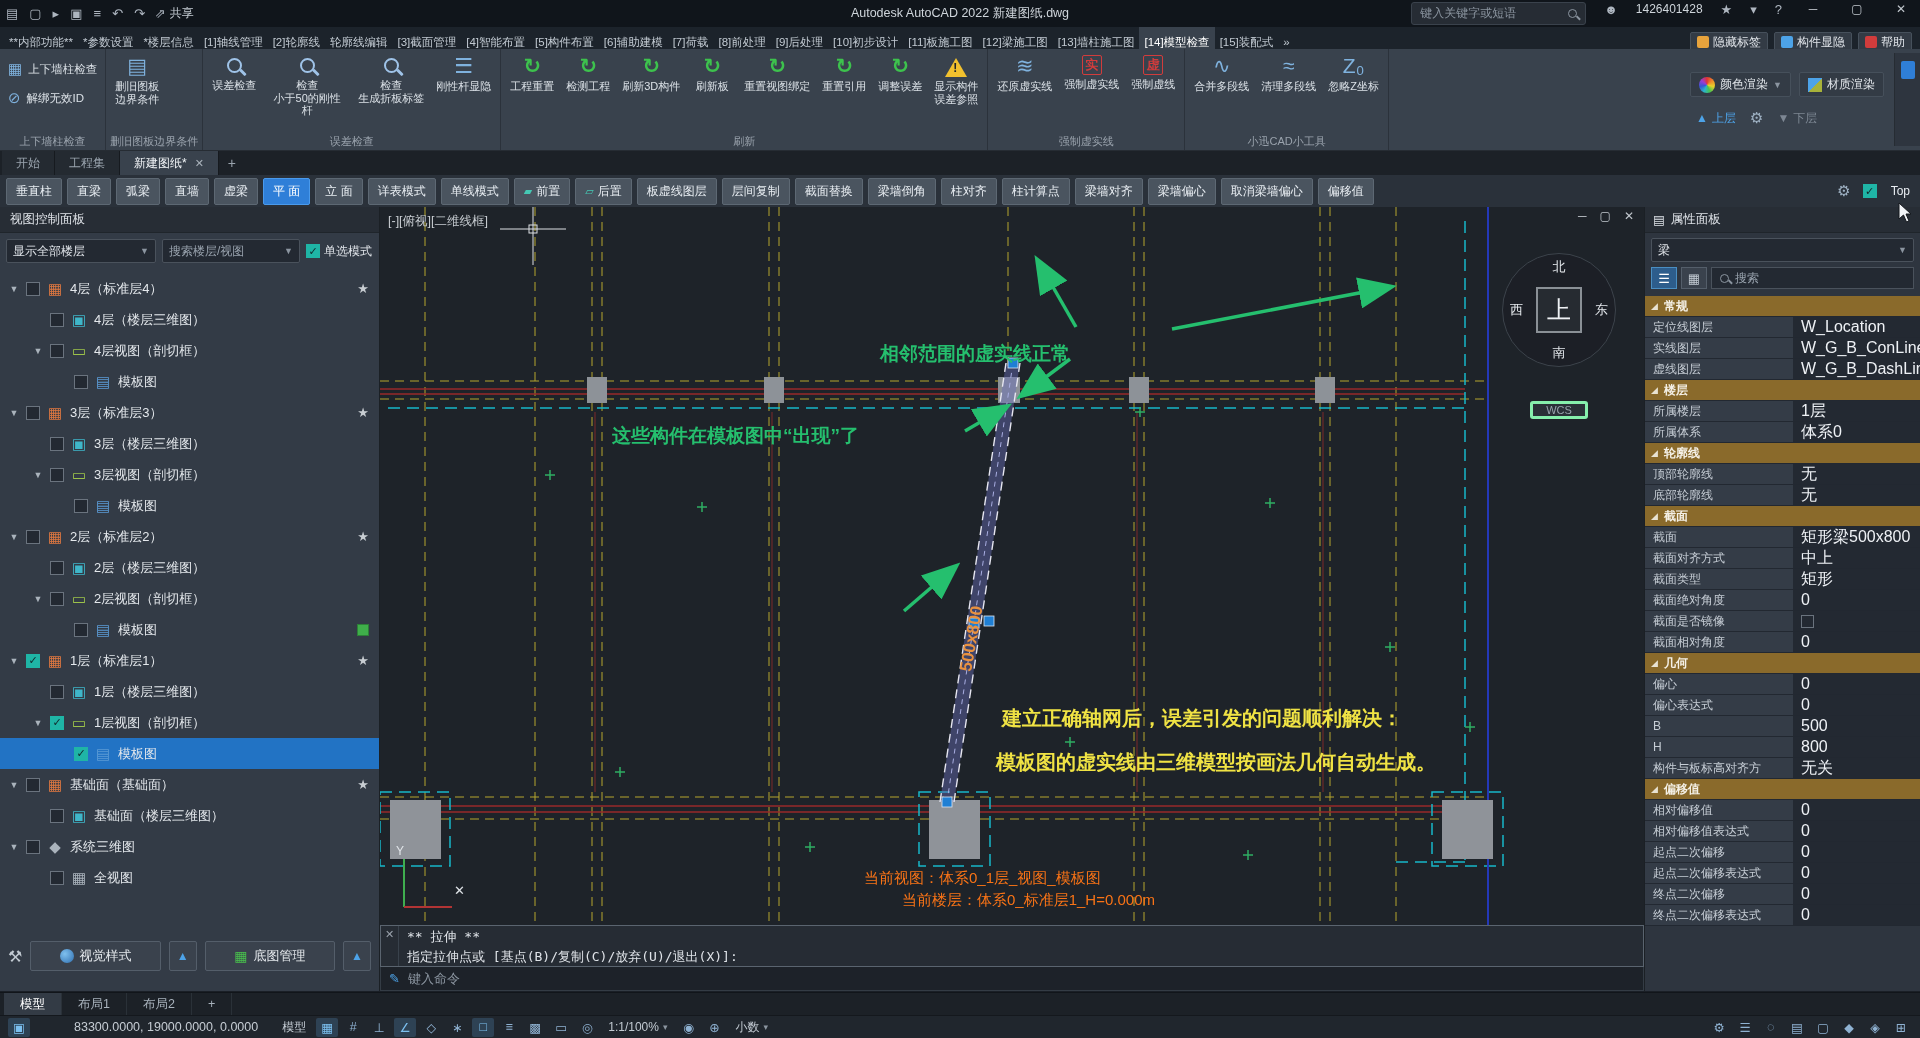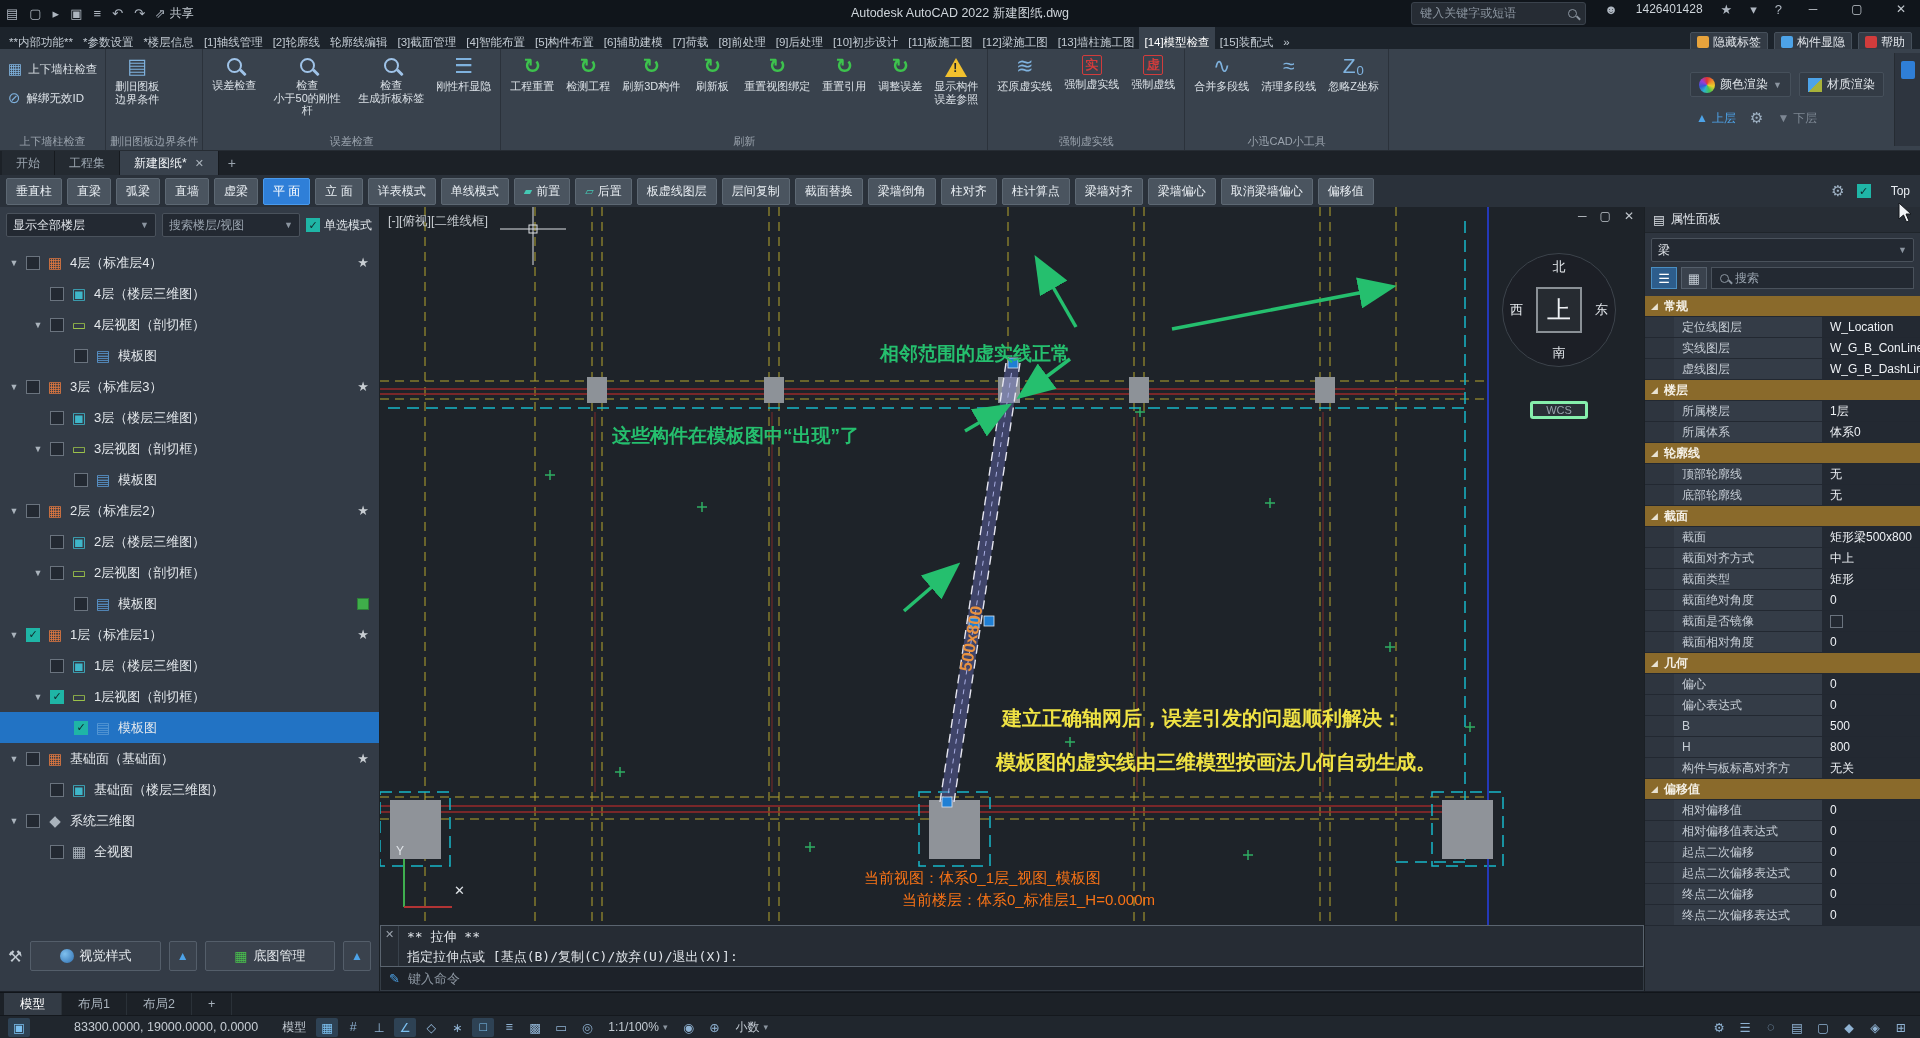--- a/index.html
+++ b/index.html
@@ -68,21 +68,21 @@
 .dtab .x{color:#aab3bc;font-size:11px;}
 .dtab-plus{width:26px;text-align:center;color:#9aa4ae;font-size:14px;display:flex;align-items:center;justify-content:center;}
 
 
 #toolbar{position:absolute;top:175px;left:0;width:100%;height:32px;background:#2a313a;display:flex;align-items:center;padding:0 6px;gap:5px;}
 #toolbar-buttons{display:flex;align-items:center;gap:5px;}
 .tbtn{background:#4a545f;border:1px solid #5d6873;border-radius:2px;color:#e8edf2;font-size:12px;padding:4px 9px;white-space:nowrap;display:flex;align-items:center;gap:4px;}
 .tbtn.active{background:#2f7fd8;border-color:#4a9aec;color:#fff;}
 .tic{color:#45c8b4;font-size:11px;}
 .toolbar-right{margin-left:auto;display:flex;align-items:center;gap:12px;padding-right:4px;}
-.top-check{display:flex;align-items:center;gap:20px;color:#e8edf2;font-size:12px;}
+.top-check{display:flex;align-items:center;gap:14px;color:#e8edf2;font-size:12px;}
 
 
 .cb{width:14px;height:14px;border:1px solid #6a737e;background:#232932;display:inline-flex;align-items:center;justify-content:center;flex:none;}
 .cb.checked{background:#1fb5a6;border-color:#1fb5a6;color:#10282a;font-size:11px;font-weight:bold;}
 .cb.checked::after{content:"✓";}
 
 
 #left-panel{position:absolute;left:0;top:207px;width:380px;height:784px;background:#333b46;border-right:1px solid #1b2025;display:flex;flex-direction:column;}
 .lp-header{height:26px;background:#272d35;color:#dfe3e8;font-size:12.5px;display:flex;align-items:center;padding:0 10px;border-bottom:1px solid #1f252b;flex:none;}
 .lp-controls{display:flex;align-items:center;gap:6px;padding:6px;flex:none;}
@@ -134,25 +134,25 @@
 
 #right-panel{position:absolute;left:1644px;top:207px;width:276px;height:784px;background:#2e353f;border-left:1px solid #1b2025;display:flex;flex-direction:column;}
 .rp-header{height:26px;background:#272d35;border-bottom:1px solid #1f252b;display:flex;align-items:center;padding:0 8px;gap:6px;color:#dfe3e8;font-size:12.5px;flex:none;}
 .rp-type{margin:5px 6px 0;flex:none;}
 .rp-type .dropdown{width:100%;}
 .rp-toolrow{display:flex;gap:4px;padding:5px 6px;flex:none;}
 .rp-ib{width:26px;height:22px;background:#3a424d;border:1px solid #545e6a;color:#c2cad2;display:flex;align-items:center;justify-content:center;font-size:13px;}
 .rp-ib.active{background:#2d5d8c;border-color:#4a8ec2;color:#fff;}
 .rp-search{flex:1;height:22px;background:#232932;border:1px solid #4a525c;color:#98a2ad;font-size:12px;display:flex;align-items:center;gap:6px;padding:0 8px;}
 #pgrid{margin-top:2px;}
-.prow{height:21px;display:flex;border-bottom:1px solid #222831;align-items:stretch;padding-left:29px;}
+.prow{height:21px;display:flex;border-bottom:1px solid #222831;align-items:stretch;}
 .prow.phead{background:#8a6a2b;color:#f4f0e6;font-weight:bold;font-size:12px;align-items:center;padding:0 6px;gap:6px;}
 .tri{font-size:9px;color:#e8e2d2;}
 .plabel{width:148px;background:#343c47;color:#c6cdd5;font-size:12px;display:flex;align-items:center;padding:0 8px;white-space:nowrap;overflow:hidden;flex:none;}
-.pvalue{flex:1;background:#232932;color:#eef1f5;font-size:12px;display:flex;align-items:center;padding:0 8px;white-space:nowrap;overflow:hidden;}
+.pvalue{flex:1;background:#232932;color:#eef1f5;font-size:16px;display:flex;align-items:center;padding:0 8px;white-space:nowrap;overflow:hidden;}
 .pvalue .cb{width:13px;height:13px;}
 
 
 #drawtabs{position:absolute;left:0;top:992px;width:100%;height:23px;background:#1c2127;display:flex;align-items:stretch;padding-left:4px;border-top:1px solid #11151a;}
 .drtab{padding:0 16px;display:flex;align-items:center;color:#a8b2bc;font-size:12.5px;border-right:1px solid #2a3138;}
 .drtab.active{background:#333b45;color:#fff;}
 #statusbar{position:absolute;left:0;top:1015px;width:100%;height:23px;background:#20262d;border-top:1px solid #14181d;display:flex;align-items:center;padding:0 8px;gap:4px;color:#aeb9c4;}
 .sb-coords{color:#c6cdd4;font-size:12.5px;margin:0 14px 0 40px;}
 .sb-item{min-width:22px;height:19px;display:flex;align-items:center;justify-content:center;font-size:12.5px;color:#8fb2d2;padding:0 3px;border-radius:2px;}
 .sb-item.active{background:#2e4254;color:#7cc0f0;}
@@ -470,20 +470,21 @@
     <div class="toolbar-right">
       <span class="gear">⚙</span>
       <label class="top-check">
         <span class="cb checked"></span>
         <span>Top</span>
       </label>
     </div>
   </div>
 
   <aside id="left-panel">
+    <div class="lp-header">视图控制面板</div>
     <div class="lp-controls">
       <div class="dropdown dd-floor">
         <span>显示全部楼层</span>
         <span class="caret">▼</span>
       </div>
       <div class="dropdown dd-search">
         <span>搜索楼层/视图</span>
         <span class="caret">▼</span>
       </div>
       <label class="lp-single">

